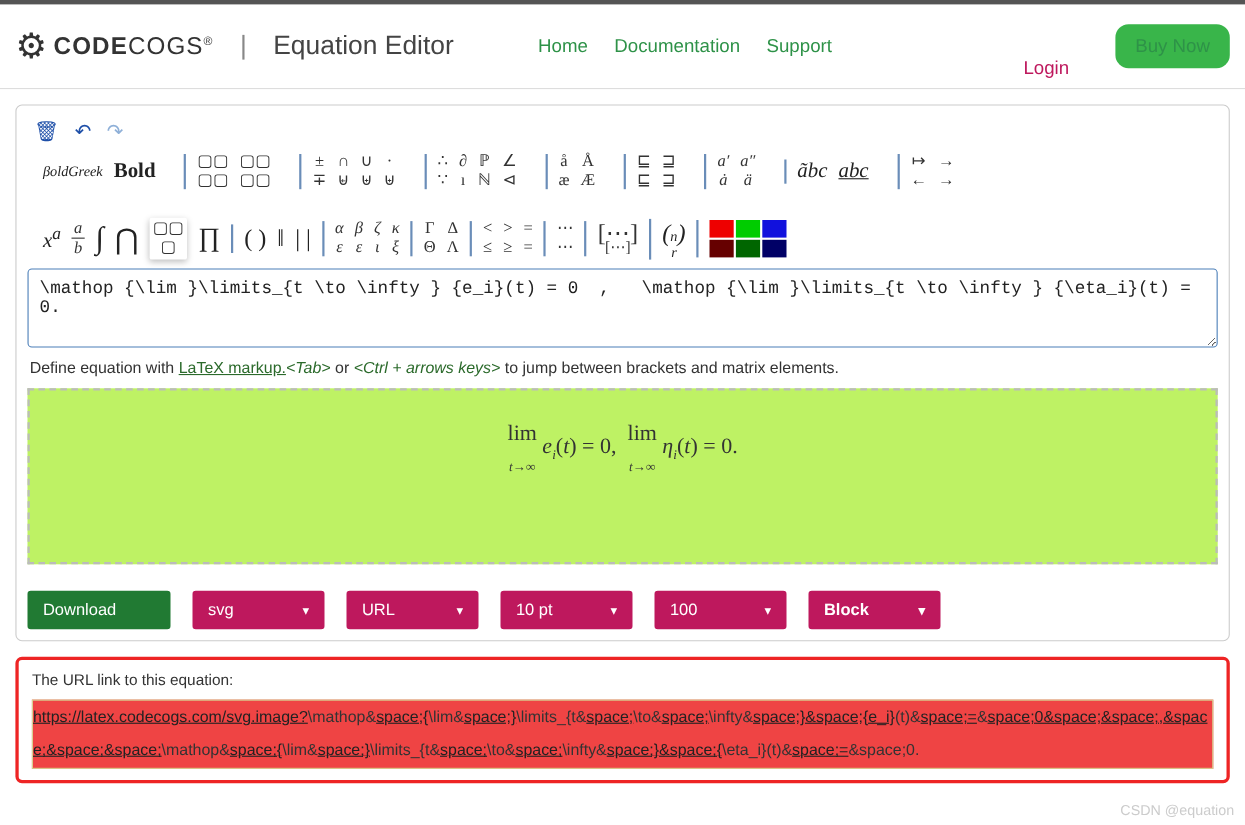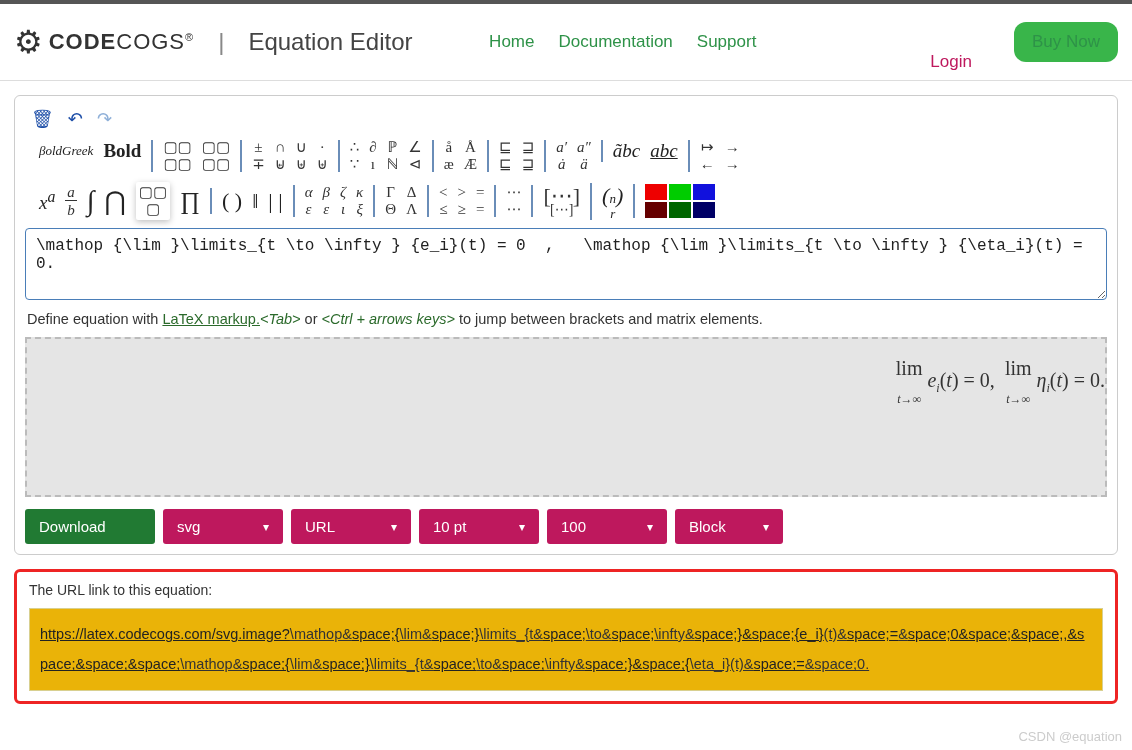--- a/index.html
+++ b/index.html
@@ -13,43 +13,43 @@
 .logo-reg { font-size: 11px; vertical-align: super; }
 .divider { color: #888; font-size: 24px; margin: 0 24px; }
 .page-title { font-size: 24px; color: #444; font-weight: 300; }
 .nav { margin-left: auto; display: flex; gap: 24px; align-items: center; }
 .nav a { color: #2e9248; font-size: 17px; text-decoration: none; }
 .nav .login { color: #be185d; margin-left: 150px; margin-top: 40px; }
 .buy-btn { background: #39b54a; color: #fff; padding: 10px 18px; border-radius: 12px; font-size: 17px; text-decoration: none; margin-left: 18px; }
 .editor-wrap { margin: 14px; border: 1px solid #ccc; border-radius: 6px; padding: 10px; }
 .action-row { display: flex; gap: 14px; padding: 2px 6px 8px 6px; }
 .action-row span { color: #1e4fa8; font-size: 18px; cursor: pointer; }
-.toolbar { display: flex; flex-wrap: wrap; gap: 0px; padding: 2px 4px 8px 4px; align-items: flex-start; font-family: Georgia, serif; }
+.toolbar { display: flex; flex-wrap: wrap; gap: 16px; padding: 2px 4px 8px 4px; align-items: center; font-family: Georgia, serif; }
 .tb-group { display: flex; align-items: center; gap: 10px; padding: 0 10px; border-left: 2px solid #6a8db8; }
 .tb-group:first-child { border-left: none; }
 .tb-item { cursor: pointer; color: #222; font-size: 19px; }
 .tb-stack { display: flex; flex-direction: column; line-height: 1; font-size: 15px; gap: 2px; align-items: center; }
 .tb-row2 { width: 100%; display: flex; gap: 0; padding-top: 10px; align-items: center; }
 .color-grid { display: grid; grid-template-columns: repeat(3, 22px); grid-template-rows: repeat(2, 16px); gap: 2px; }
 .color-box { width: 22px; height: 16px; }
 textarea.latex-input { width: 100%; height: 72px; border: 1px solid #4a7eb8; border-radius: 4px; padding: 8px 10px; font-family: 'Courier New', monospace; font-size: 16px; resize: vertical; color: #222; }
 .hint { padding: 8px 0 10px 2px; font-size: 14.5px; color: #333; }
 .hint a { color: #2b6a2b; text-decoration: underline; }
 .hint .kb { color: #2b6a2b; font-style: italic; }
-.preview { border: 2px dashed #bbb; background: #e5e5e5; height: 160px; display: flex; align-items: flex-start; justify-content: flex-end; padding-top: 18px; font-family: Georgia, serif; font-size: 20px; }
+.preview { border: 2px dashed #bbb; background: #bef264; height: 160px; display: flex; align-items: flex-start; justify-content: center; padding-top: 28px; font-family: Georgia, serif; font-size: 20px; }
 .preview sub{font-size:12px;}
-.controls { display: flex; gap: 8px; margin-top: 12px; }
+.controls { display: flex; gap: 20px; margin-top: 24px; }
 .ctl-btn { color: #fff; border: none; border-radius: 3px; padding: 9px 14px; font-size: 15px; cursor: pointer; display: flex; align-items: center; justify-content: space-between; }
 .dl { background: #217a33; width: 130px; }
 .sel { background: #be185d; position: relative; }
 .sel::after { content: '▾'; margin-left: 10px; font-size: 12px; }
-.w1 { width: 120px; } .w2 { width: 120px; } .w3 { width: 120px; } .w4 { width: 120px; } .w5 { width: 130px; } .w6 { width: 108px; }
+.w1 { width: 120px; } .w2 { width: 120px; } .w3 { width: 120px; } .w4 { width: 120px; } .w5 { width: 130px; } .w6 { width: 120px; font-weight: bold; }
 .url-box { margin: 8px 14px 14px 14px; border: 3px solid #ee2424; border-radius: 6px; padding: 10px 12px; }
 .url-label { font-size: 14px; margin-bottom: 10px; }
-.url-content { background: #eab308; border: 1px solid #d8d090; padding: 10px; font-size: 14.5px; line-height: 2.1; word-break: break-all; text-decoration: underline; }
+.url-content { background: #ef4444; border: 1px solid #d8d090; padding: 0; font-size: 14.5px; line-height: 2.1; word-break: break-all; }
 .url-content .ul { text-decoration: underline; color: #222; }
 .watermark { position: fixed; bottom: 6px; right: 10px; color: #ccc; font-size: 13px; }
 </style>
 </head>
 <body>
 
 <div class="topbar"></div>
 
 <div class="header">
   <div class="logo">

